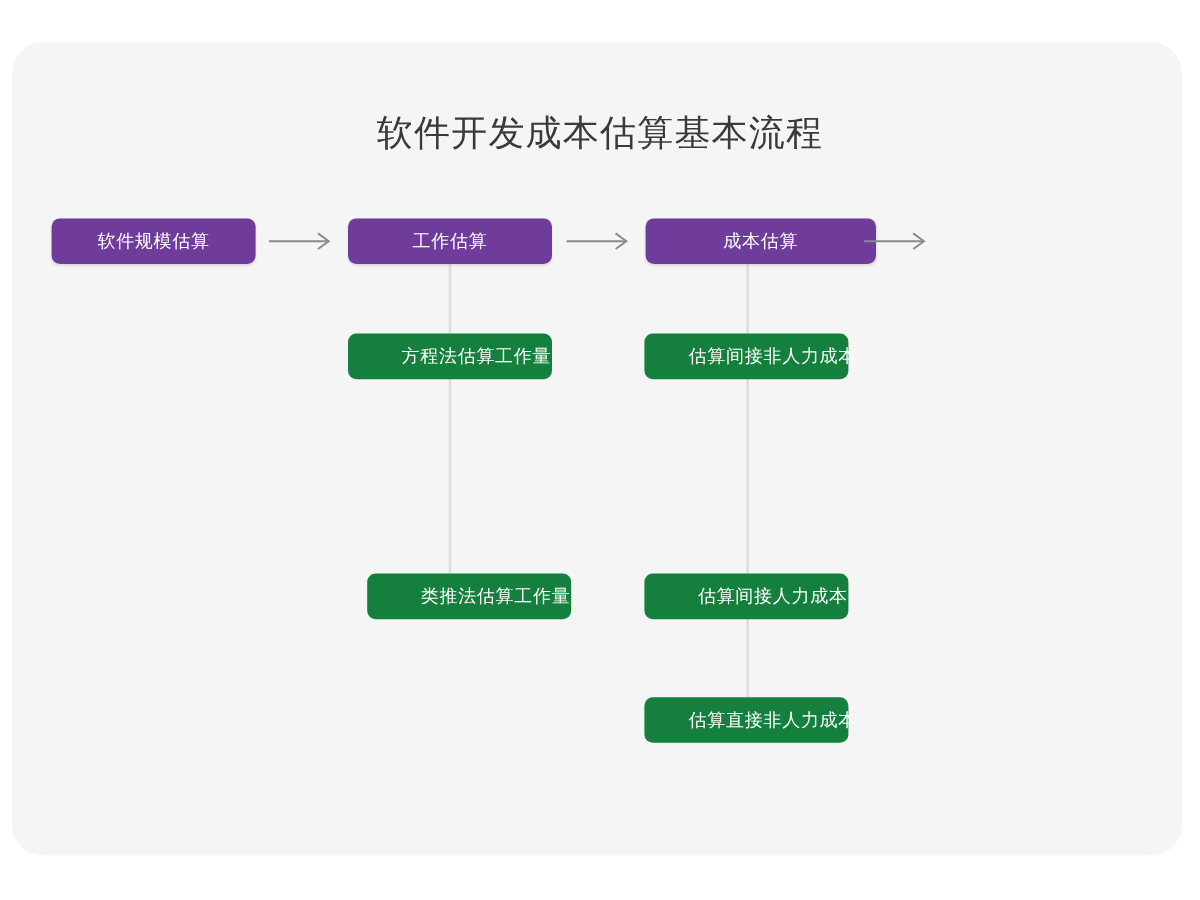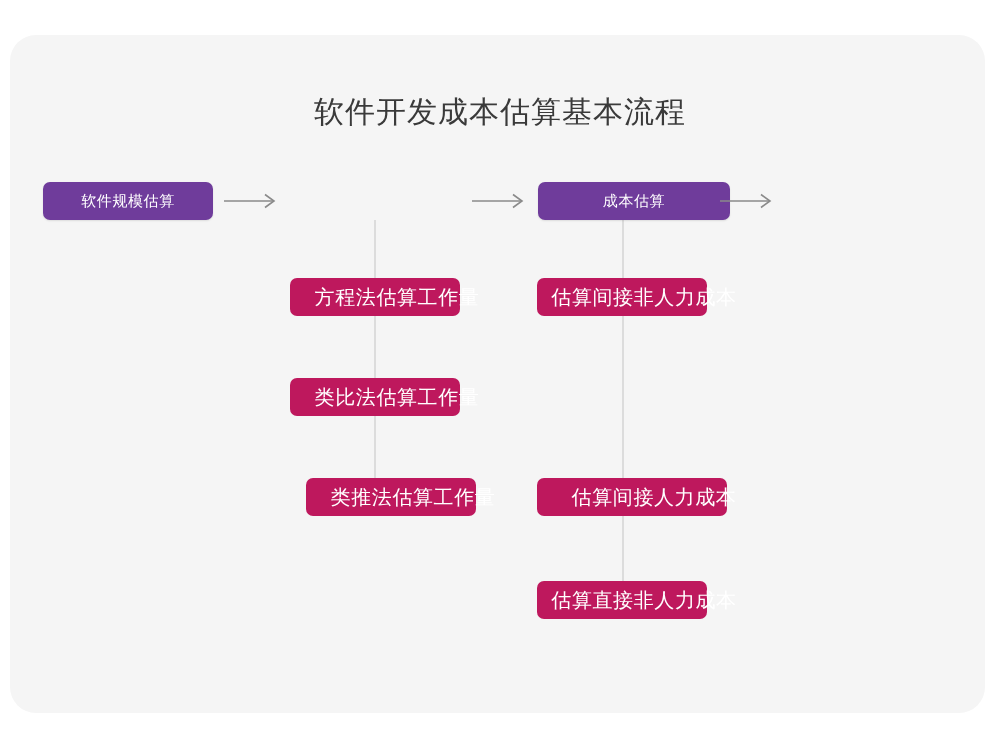--- a/index.html
+++ b/index.html
@@ -66,22 +66,22 @@
     text-align: center;
   }
   .node.primary {
     background: #6f3c9b;
     font-size: 15px;
     letter-spacing: 0.6px;
     box-shadow: 0 1px 2px rgba(0,0,0,0.10);
     justify-content: center;
   }
   .node.secondary {
-    background: #be185d;
-    font-size: 20px;
+    background: #15803d;
+    font-size: 15px;
     letter-spacing: 0.6px;
     padding-left: 44px;
   }
 
   
   .arrow {
     position: absolute;
     height: 24px;
     display: flex;
     align-items: center;
@@ -98,20 +98,23 @@
 
   <div id="diagram-title">软件开发成本估算基本流程</div>
 
   <div class="vline" style="left:374px; top:220px; height:258px;"></div>
   <div class="vline" style="left:622px; top:220px; height:361px;"></div>
 
   <div class="node primary" style="left:43px; top:182px; width:170px; height:38px;">
     <span>软件规模估算</span>
   </div>
 
+  <div class="node primary" style="left:290px; top:182px; width:170px; height:38px;">
+    <span>工作估算</span>
+  </div>
 
   <div class="node primary" style="left:538px; top:182px; width:192px; height:38px;font-family:Liberation Serif, serif;">
     <span>成本估算</span>
   </div>
 
 
   <div class="arrow" style="left:222px; top:189px; width:60px;">
     <svg width="56" height="16" viewBox="0 0 56 16">
       <line x1="0" y1="8" x2="49" y2="8" stroke="#8a8a8a" stroke-width="1.6"></line>
       <polyline points="41,1.5 50,8 41,14.5" fill="none" stroke="#8a8a8a" stroke-width="1.6"></polyline>
@@ -129,34 +132,31 @@
     <svg width="56" height="16" viewBox="0 0 56 16">
       <line x1="0" y1="8" x2="49" y2="8" stroke="#8a8a8a" stroke-width="1.6"></line>
       <polyline points="41,1.5 50,8 41,14.5" fill="none" stroke="#8a8a8a" stroke-width="1.6"></polyline>
     </svg>
   </div>
 
   <div class="node secondary" style="left:290px; top:278px; width:170px; height:38px;">
     <span>方程法估算工作量</span>
   </div>
 
-  <div class="node secondary" style="left:290px; top:378px; width:170px; height:38px;">
-    <span>类比法估算工作量</span>
-  </div>
 
   <div class="node secondary" style="left:306px; top:478px; width:170px; height:38px;">
     <span>类推法估算工作量</span>
   </div>
 
   <div class="node secondary" style="left:537px; top:278px; width:170px; height:38px;">
     <span>估算间接非人力成本</span>
   </div>
 
 
-  <div class="node secondary" style="left:537px; top:478px; width:190px; height:38px;">
+  <div class="node secondary" style="left:537px; top:478px; width:170px; height:38px;">
     <span>估算间接人力成本</span>
   </div>
 
   <div class="node secondary" style="left:537px; top:581px; width:170px; height:38px;">
     <span>估算直接非人力成本</span>
   </div>
 
 </div>
 
 </body></html>

